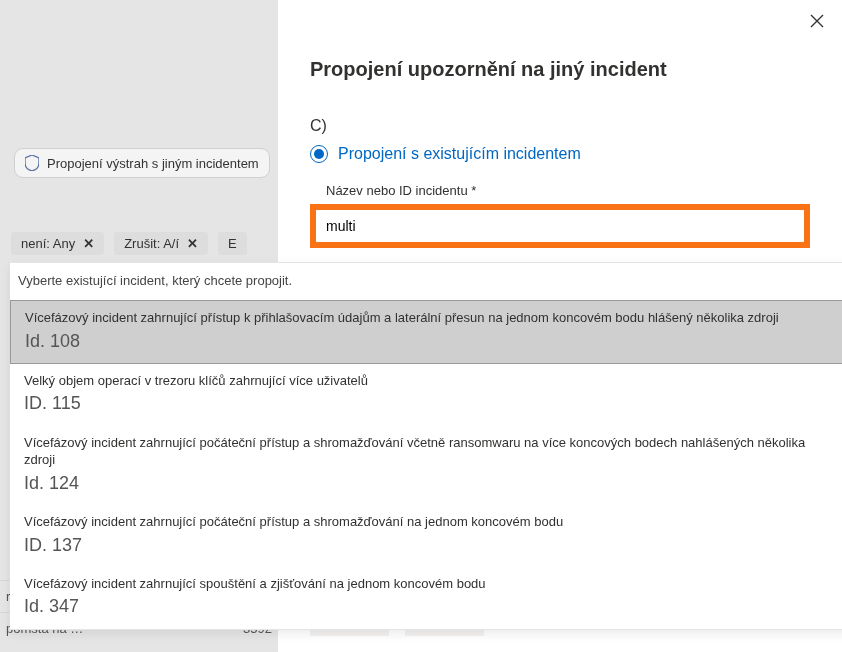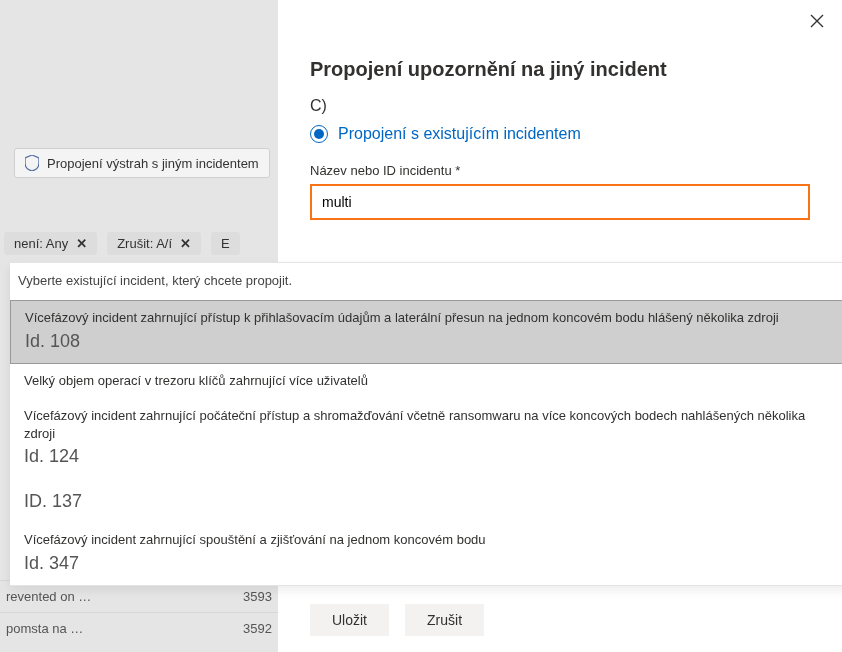--- a/index.html
+++ b/index.html
@@ -27,35 +27,35 @@
       background: rgba(220,220,220,.25);
     }
     .bg-btn {
       position: absolute;
       left: 14px; top: 148px;
       display: flex;
       align-items: center;
       gap: 8px;
       padding: 6px 10px;
       border: 1px solid #d0d0d0;
-      border-radius: 3px;
+      border-radius: 9px;
       background: #f4f4f4;
       font-size: 13px;
       color: #333;
     }
     .shield-icon svg { display:block; }
     .bg-filters {
       position: absolute;
       left: 0; top: 232px;
       display: flex;
       gap: 10px;
       font-size: 13px;
       color: #333;
       align-items: center;
-      padding-left: 4px;
+      padding-left: 11px;
     }
     .bg-chip {
       display: flex;
       align-items: center;
       gap: 8px;
       background: #ddd;
       border-radius: 3px;
       padding: 4px 10px;
     }
     .bg-chip .x { font-weight:600; }
@@ -88,21 +88,21 @@
       display:flex;align-items:center;justify-content:center;
       cursor:pointer;
       color:#333;
     }
     .panel-inner {
       padding: 58px 32px 0 32px;
     }
     .panel h1 {
       font-size: 20px;
       font-weight: 600;
-      margin-bottom: 16px;
+      margin-bottom: 36px;
     }
     .radio-stack {
       display: flex;
       flex-direction: column;
       gap: 10px;
       margin-bottom: 20px;
     }
     .radio {
       display: flex;
       align-items: center;
@@ -121,24 +121,25 @@
     .radio.checked .dot::after {
       content:"";
       width:10px;height:10px;border-radius:50%;
       background:#0067c5;
     }
     .radio.checked { color:#0067c5;align-items:flex-end; }
     .field-label {
       font-size: 13px;
       margin-bottom: 6px;
       display:block;
+      margin-left:16px;
     }
     .search-input {
       width: 100%;
-      border: 2px solid #f97316;
+      border: 6px solid #f97316;
       padding: 8px 10px;
       font-size: 14px;
       outline: none;
     }
 
     
     .suggest {
       position: absolute;
       left: 10px;
       top: 262px;
@@ -256,18 +257,18 @@
   <div class="footer">
     <button class="btn">Uložit</button>
     <button class="btn">Zrušit</button>
   </div>
 </div>
 
 <div class="suggest">
   <div class="hint">Vyberte existující incident, který chcete propojit.</div>
   <div id="suggest-list">
       <div class="item highlight"><span>Vícefázový incident zahrnující přístup k přihlašovacím údajům a laterální přesun na jednom koncovém bodu hlášený několika zdroji</span><span class="id">Id. 108</span></div>
-      <div class="item"><span>Velký objem operací v trezoru klíčů zahrnující více uživatelů</span></div>
+      <div class="item"><span>Velký objem operací v trezoru klíčů zahrnující více uživatelů</span><span class="id">ID. 115</span></div>
       <div class="item"><span>Vícefázový incident zahrnující počáteční přístup a shromažďování včetně ransomwaru na více koncových bodech nahlášených několika zdroji</span><span class="id">Id. 124</span></div>
-      <div class="item"><span class="id">ID. 137</span></div>
+      <div class="item"><span>Vícefázový incident zahrnující počáteční přístup a shromažďování na jednom koncovém bodu</span><span class="id">ID. 137</span></div>
       <div class="item"><span>Vícefázový incident zahrnující spouštění a zjišťování na jednom koncovém bodu</span><span class="id">Id. 347</span></div>
     </div>
 </div>
 
 </body></html>

